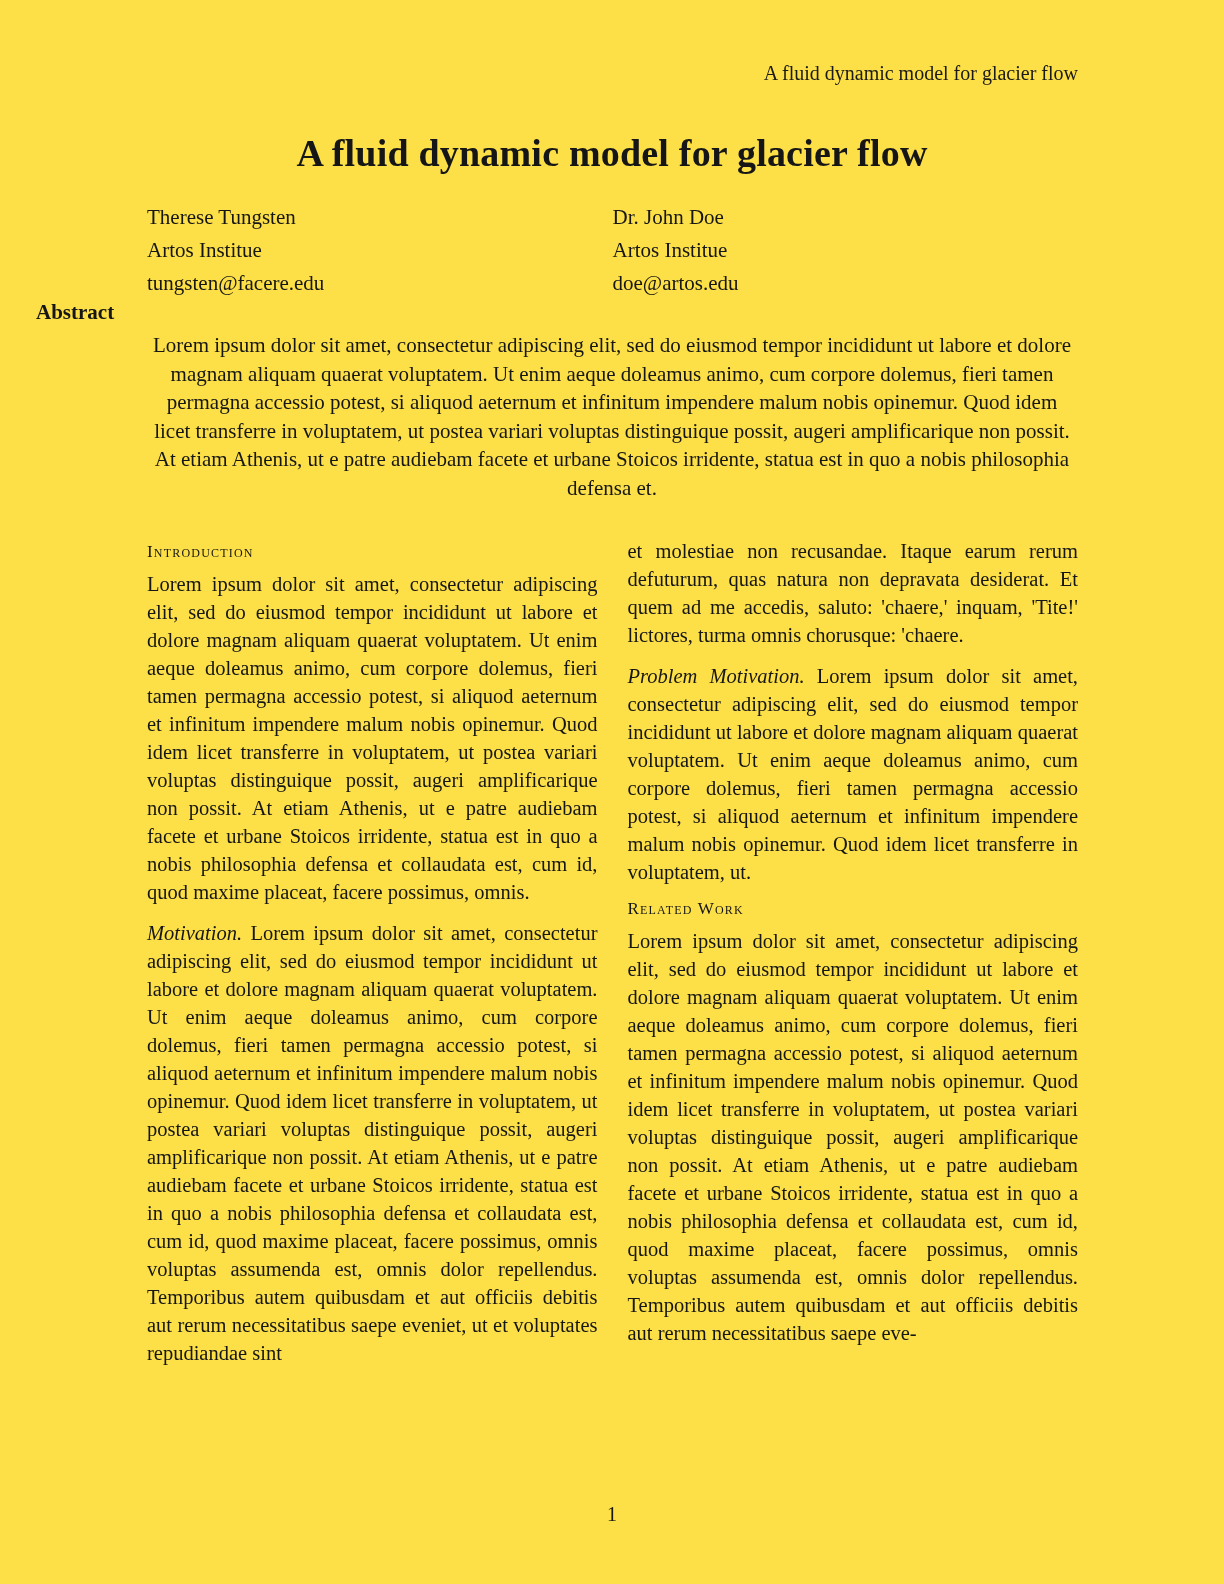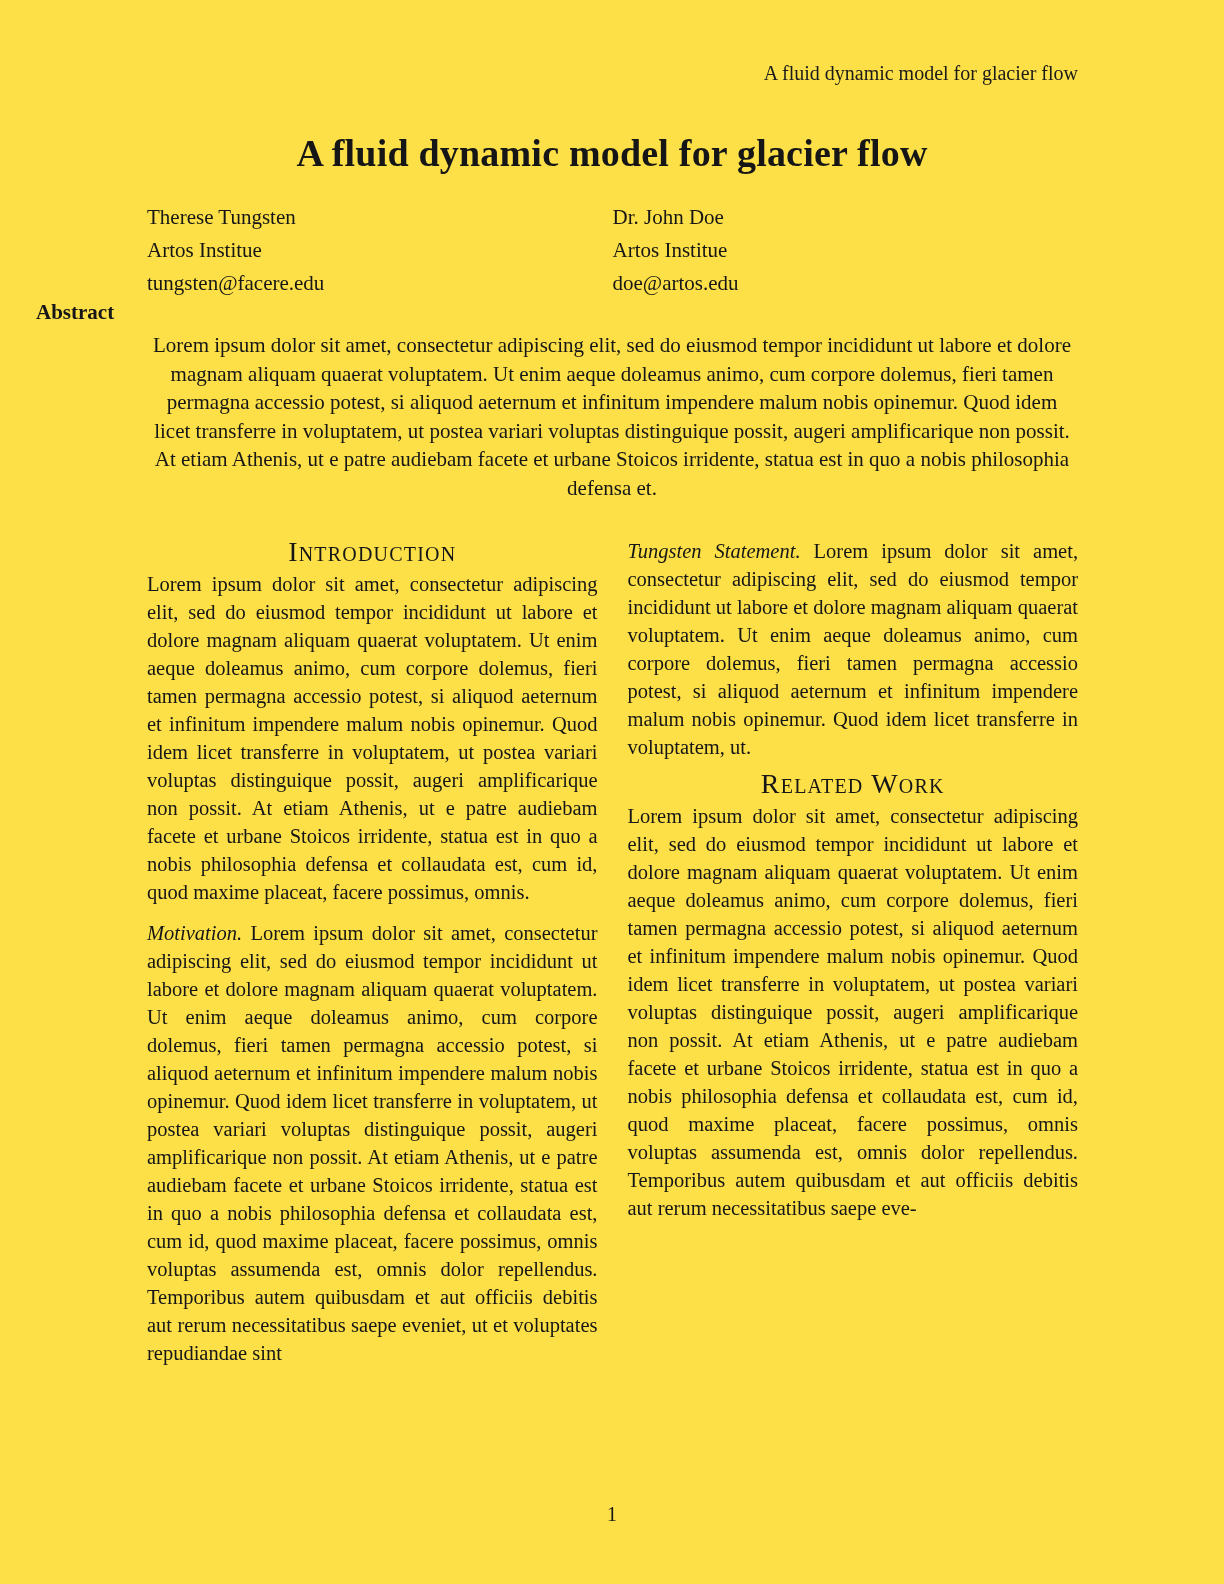--- a/index.html
+++ b/index.html
@@ -89,24 +89,23 @@
   .column {
     flex: 1;
     min-width: 0;
     font-size: 20.5px;
     line-height: 28px;
     text-align: justify;
   }
   .section-heading {
     font-variant: small-caps;
     font-weight: normal;
-    font-size: 28px;
+    font-size: 17px;
     line-height: 30px;
     letter-spacing: 1.2px;
-    text-align: center;
     margin: 0 0 3px 0;
   }
   .section-heading.spaced {
     margin-top: 8px;
   }
   .column p {
     margin: 0;
   }
   .column p + p {
     margin-top: 13px;
@@ -156,22 +155,23 @@
     <div class="column">
       <h2 class="section-heading">Introduction</h2>
       <p>Lorem ipsum dolor sit amet, consectetur adipiscing elit, sed do eiusmod tempor incididunt ut labore et dolore magnam aliquam quaerat voluptatem. Ut enim aeque doleamus animo, cum corpore dolemus, fieri tamen permagna accessio potest, si aliquod aeternum et infinitum impendere malum nobis opinemur. Quod idem licet transferre in voluptatem, ut postea variari voluptas distinguique possit, augeri amplificarique non possit. At etiam Athenis, ut e patre audiebam facete et urbane Stoicos irridente, statua est in quo a nobis philosophia defensa et collaudata est, cum id, quod maxime placeat, facere possimus, omnis.</p>
       <p>
         <span class="runin">Motivation.</span>
         <span>Lorem ipsum dolor sit amet, consectetur adipiscing elit, sed do eiusmod tempor incididunt ut labore et dolore magnam aliquam quaerat voluptatem. Ut enim aeque doleamus animo, cum corpore dolemus, fieri tamen permagna accessio potest, si aliquod aeternum et infinitum impendere malum nobis opinemur. Quod idem licet transferre in voluptatem, ut postea variari voluptas distinguique possit, augeri amplificarique non possit. At etiam Athenis, ut e patre audiebam facete et urbane Stoicos irridente, statua est in quo a nobis philosophia defensa et collaudata est, cum id, quod maxime placeat, facere possimus, omnis voluptas assumenda est, omnis dolor repellendus. Temporibus autem quibusdam et aut officiis debitis aut rerum necessitatibus saepe eveniet, ut et voluptates repudiandae sint</span>
       </p>
     </div>
 
     <div class="column">
+      <p>et molestiae non recusandae. Itaque earum rerum defuturum, quas natura non depravata desiderat. Et quem ad me accedis, saluto: 'chaere,' inquam, 'Tite!' lictores, turma omnis chorusque: 'chaere.</p>
       <p>
-        <span class="runin">Tungsten Statement.</span>
+        <span class="runin">Problem Motivation.</span>
         <span>Lorem ipsum dolor sit amet, consectetur adipiscing elit, sed do eiusmod tempor incididunt ut labore et dolore magnam aliquam quaerat voluptatem. Ut enim aeque doleamus animo, cum corpore dolemus, fieri tamen permagna accessio potest, si aliquod aeternum et infinitum impendere malum nobis opinemur. Quod idem licet transferre in voluptatem, ut.</span>
       </p>
       <h2 class="section-heading spaced">Related Work</h2>
       <p>Lorem ipsum dolor sit amet, consectetur adipiscing elit, sed do eiusmod tempor incididunt ut labore et dolore magnam aliquam quaerat voluptatem. Ut enim aeque doleamus animo, cum corpore dolemus, fieri tamen permagna accessio potest, si aliquod aeternum et infinitum impendere malum nobis opinemur. Quod idem licet transferre in voluptatem, ut postea variari voluptas distinguique possit, augeri amplificarique non possit. At etiam Athenis, ut e patre audiebam facete et urbane Stoicos irridente, statua est in quo a nobis philosophia defensa et collaudata est, cum id, quod maxime placeat, facere possimus, omnis voluptas assumenda est, omnis dolor repellendus. Temporibus autem quibusdam et aut officiis debitis aut rerum necessitatibus saepe eve-</p>
     </div>
 
   </div>
 
   <div class="page-footer">1</div>
 

